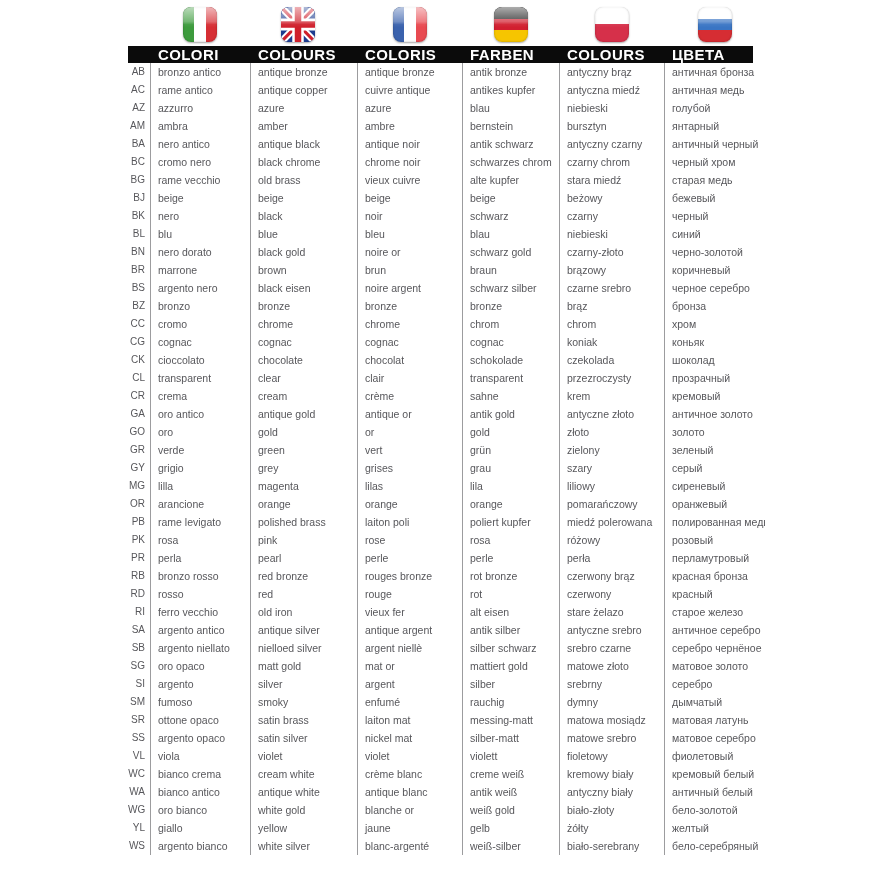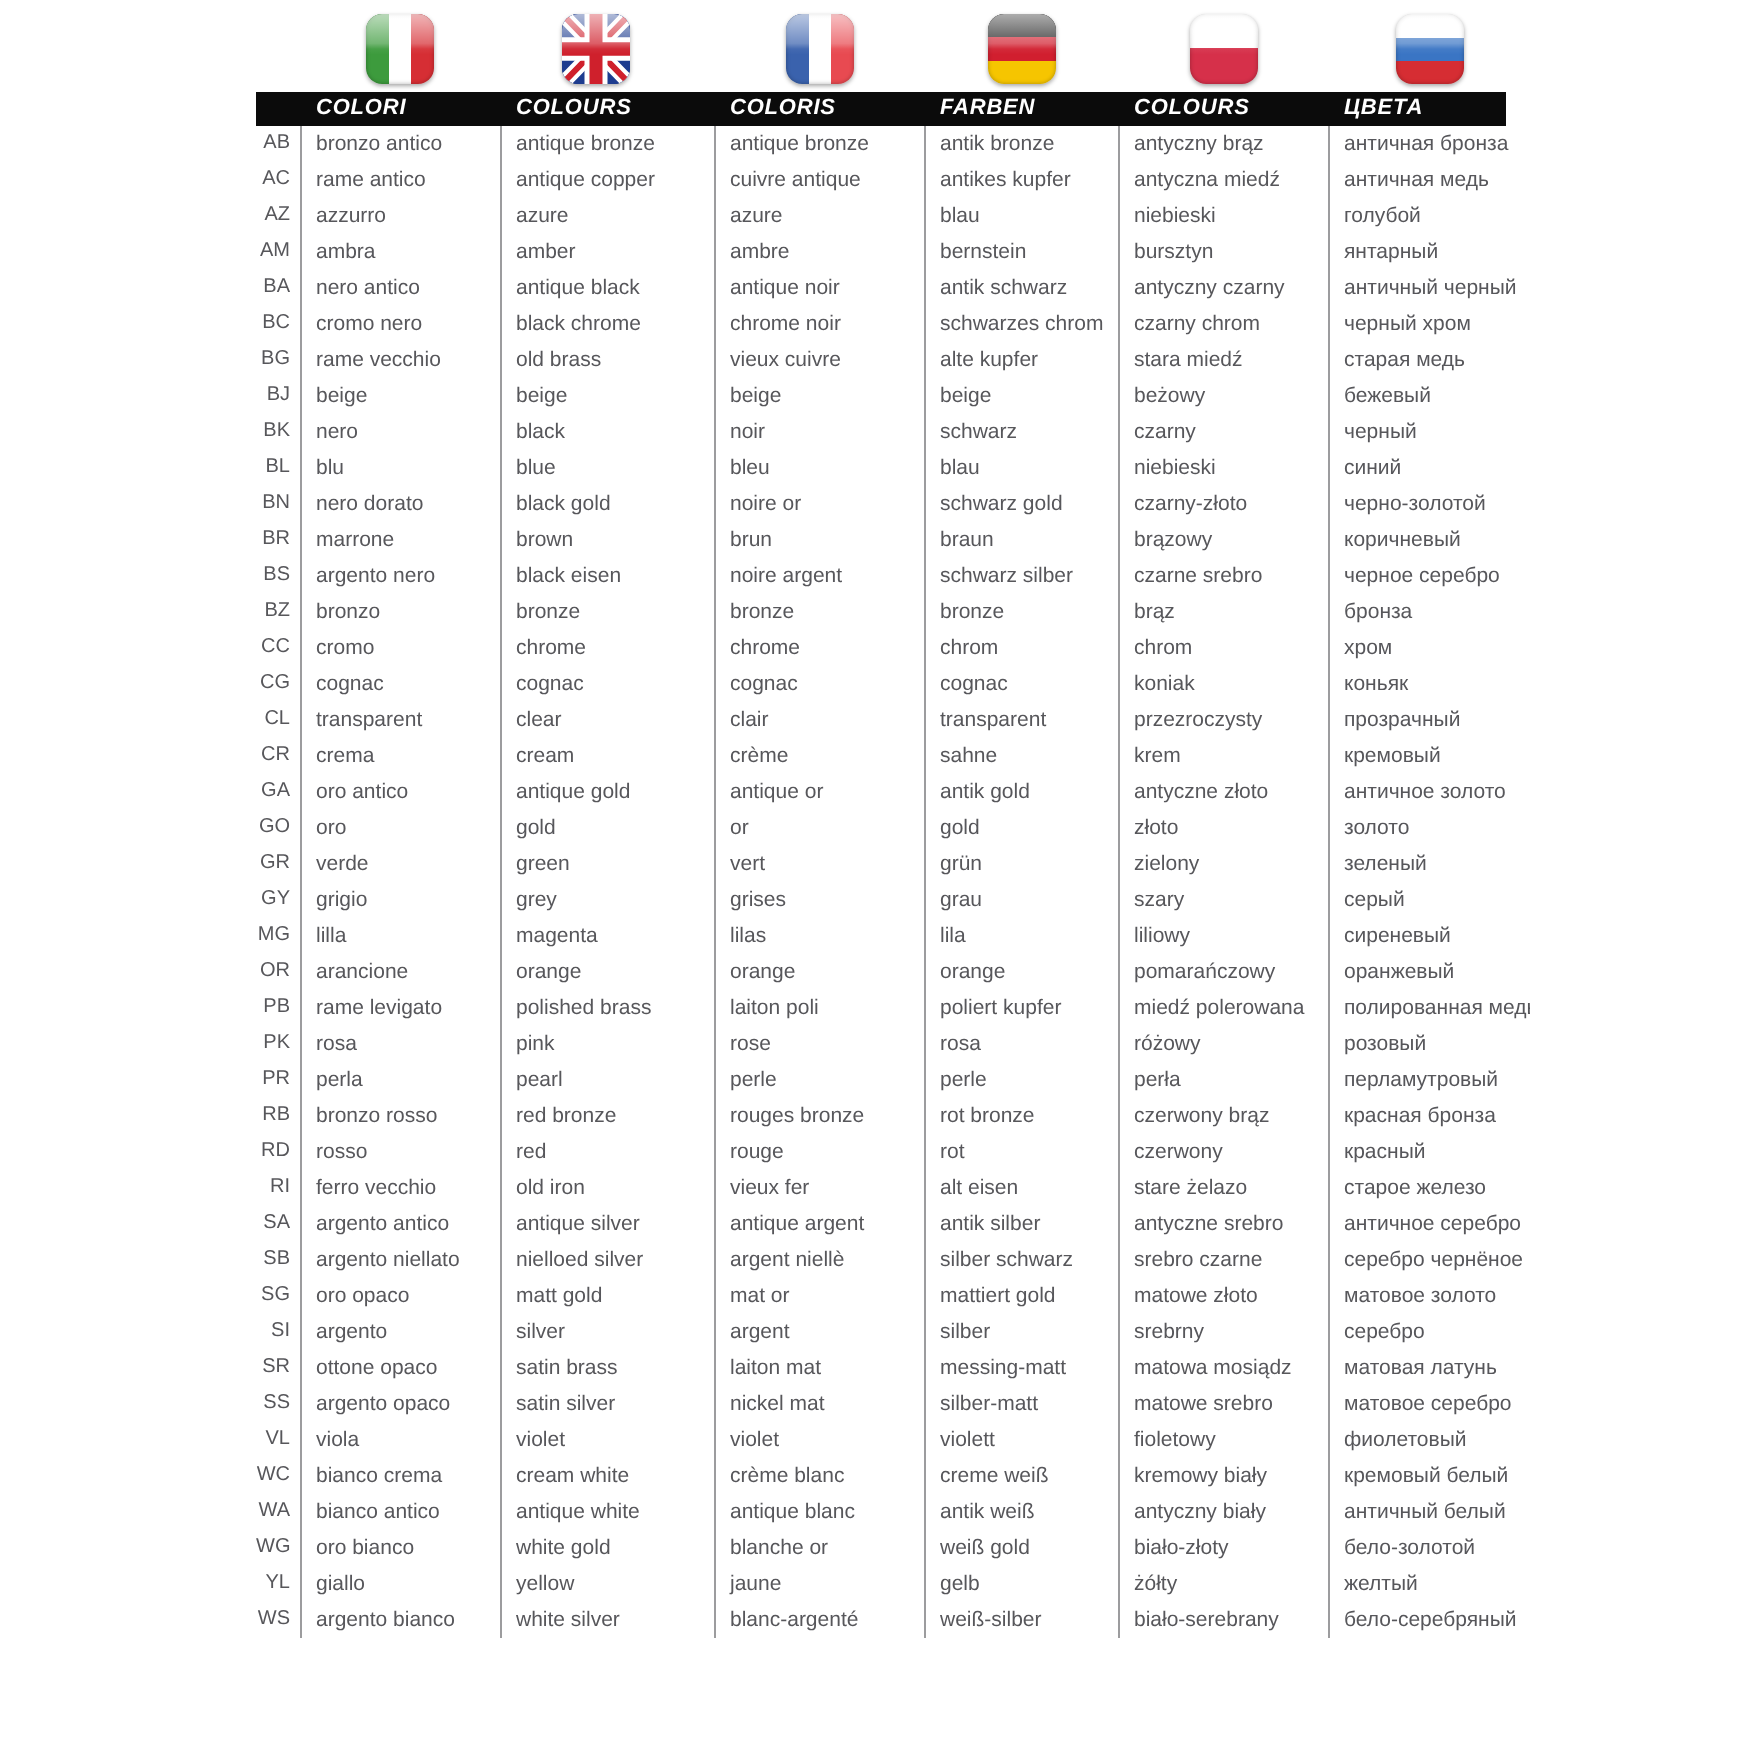--- a/index.html
+++ b/index.html
@@ -40,22 +40,22 @@
   .flag-fr{background:linear-gradient(90deg,#3a62ad 0 33.4%,#ffffff 33.4% 66.6%,#e84a51 66.6% 100%);}
   .flag-de{background:linear-gradient(180deg,#161616 0 33.4%,#d11f2f 33.4% 66.6%,#f6c500 66.6% 100%);}
   .flag-pl{background:linear-gradient(180deg,#ffffff 0 48%,#d6304a 48% 100%);}
   .flag-ru{background:linear-gradient(180deg,#ffffff 0 34%,#3a75c4 34% 67%,#d62d33 67% 100%);}
   .flag-uk{background:#1d3c8f;}
   .flag-uk svg{position:absolute;inset:0;width:100%;height:100%;}
 
   
   .header-row{display:flex;height:17px;background:#0b0b0b;align-items:center;}
   .hcell{
-    color:#ffffff;font-size:11px;font-weight:bold;letter-spacing:.4px;
-    padding-left:8px;white-space:nowrap;overflow:hidden;line-height:17px;font-style:italic;
+    color:#ffffff;font-size:15px;font-weight:bold;letter-spacing:.4px;
+    padding-left:8px;white-space:nowrap;overflow:hidden;line-height:17px;
   }
 
   
   .tbody{display:block;}
   .row{display:flex;height:18px;}
   .cell{
     font-size:10.5px;color:#57575b;line-height:18px;
     white-space:nowrap;overflow:hidden;
   }
   .cell.code{text-align:right;padding-right:5px;font-size:10px;}
@@ -261,20 +261,29 @@
   <div class="row">
     <div class="cell c0 code">CG</div>
     <div class="cell c1 cell-lang">cognac</div>
     <div class="cell c2 cell-lang">cognac</div>
     <div class="cell c3 cell-lang">cognac</div>
     <div class="cell c4 cell-lang">cognac</div>
     <div class="cell c5 cell-lang">koniak</div>
     <div class="cell c6 cell-lang">коньяк</div>
   </div>
 
+  <div class="row">
+    <div class="cell c0 code">CK</div>
+    <div class="cell c1 cell-lang">cioccolato</div>
+    <div class="cell c2 cell-lang">chocolate</div>
+    <div class="cell c3 cell-lang">chocolat</div>
+    <div class="cell c4 cell-lang">schokolade</div>
+    <div class="cell c5 cell-lang">czekolada</div>
+    <div class="cell c6 cell-lang">шоколад</div>
+  </div>
 
   <div class="row">
     <div class="cell c0 code">CL</div>
     <div class="cell c1 cell-lang">transparent</div>
     <div class="cell c2 cell-lang">clear</div>
     <div class="cell c3 cell-lang">clair</div>
     <div class="cell c4 cell-lang">transparent</div>
     <div class="cell c5 cell-lang">przezroczysty</div>
     <div class="cell c6 cell-lang">прозрачный</div>
   </div>
@@ -442,20 +451,29 @@
   <div class="row">
     <div class="cell c0 code">SI</div>
     <div class="cell c1 cell-lang">argento</div>
     <div class="cell c2 cell-lang">silver</div>
     <div class="cell c3 cell-lang">argent</div>
     <div class="cell c4 cell-lang">silber</div>
     <div class="cell c5 cell-lang">srebrny</div>
     <div class="cell c6 cell-lang">серебро</div>
   </div>
 
+  <div class="row">
+    <div class="cell c0 code">SM</div>
+    <div class="cell c1 cell-lang">fumoso</div>
+    <div class="cell c2 cell-lang">smoky</div>
+    <div class="cell c3 cell-lang">enfumé</div>
+    <div class="cell c4 cell-lang">rauchig</div>
+    <div class="cell c5 cell-lang">dymny</div>
+    <div class="cell c6 cell-lang">дымчатый</div>
+  </div>
 
   <div class="row">
     <div class="cell c0 code">SR</div>
     <div class="cell c1 cell-lang">ottone opaco</div>
     <div class="cell c2 cell-lang">satin brass</div>
     <div class="cell c3 cell-lang">laiton mat</div>
     <div class="cell c4 cell-lang">messing-matt</div>
     <div class="cell c5 cell-lang">matowa mosiądz</div>
     <div class="cell c6 cell-lang">матовая латунь</div>
   </div>

